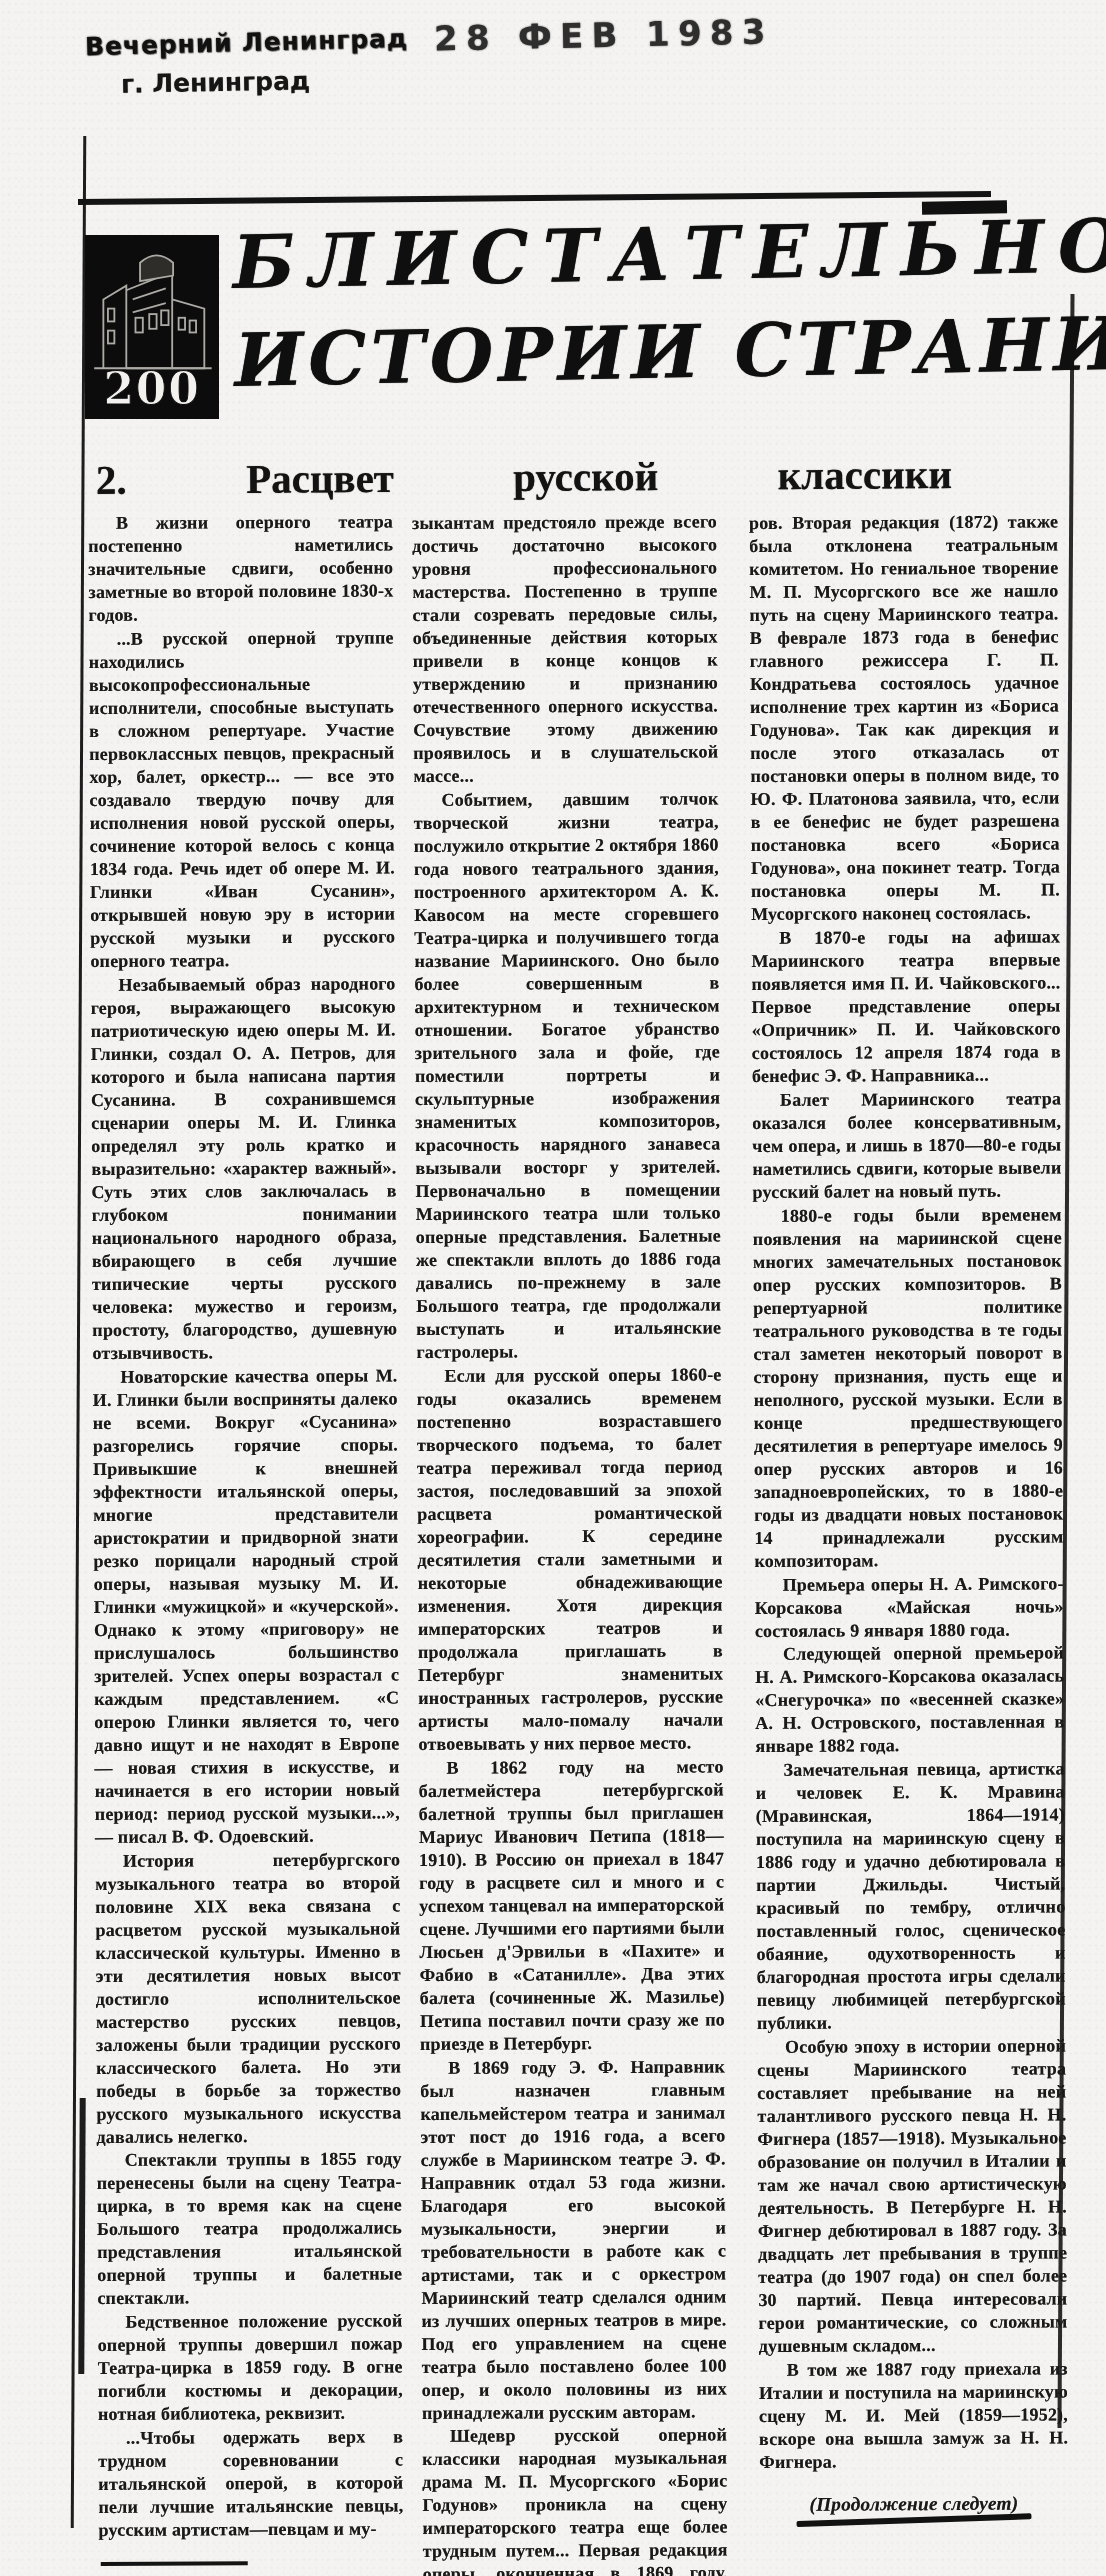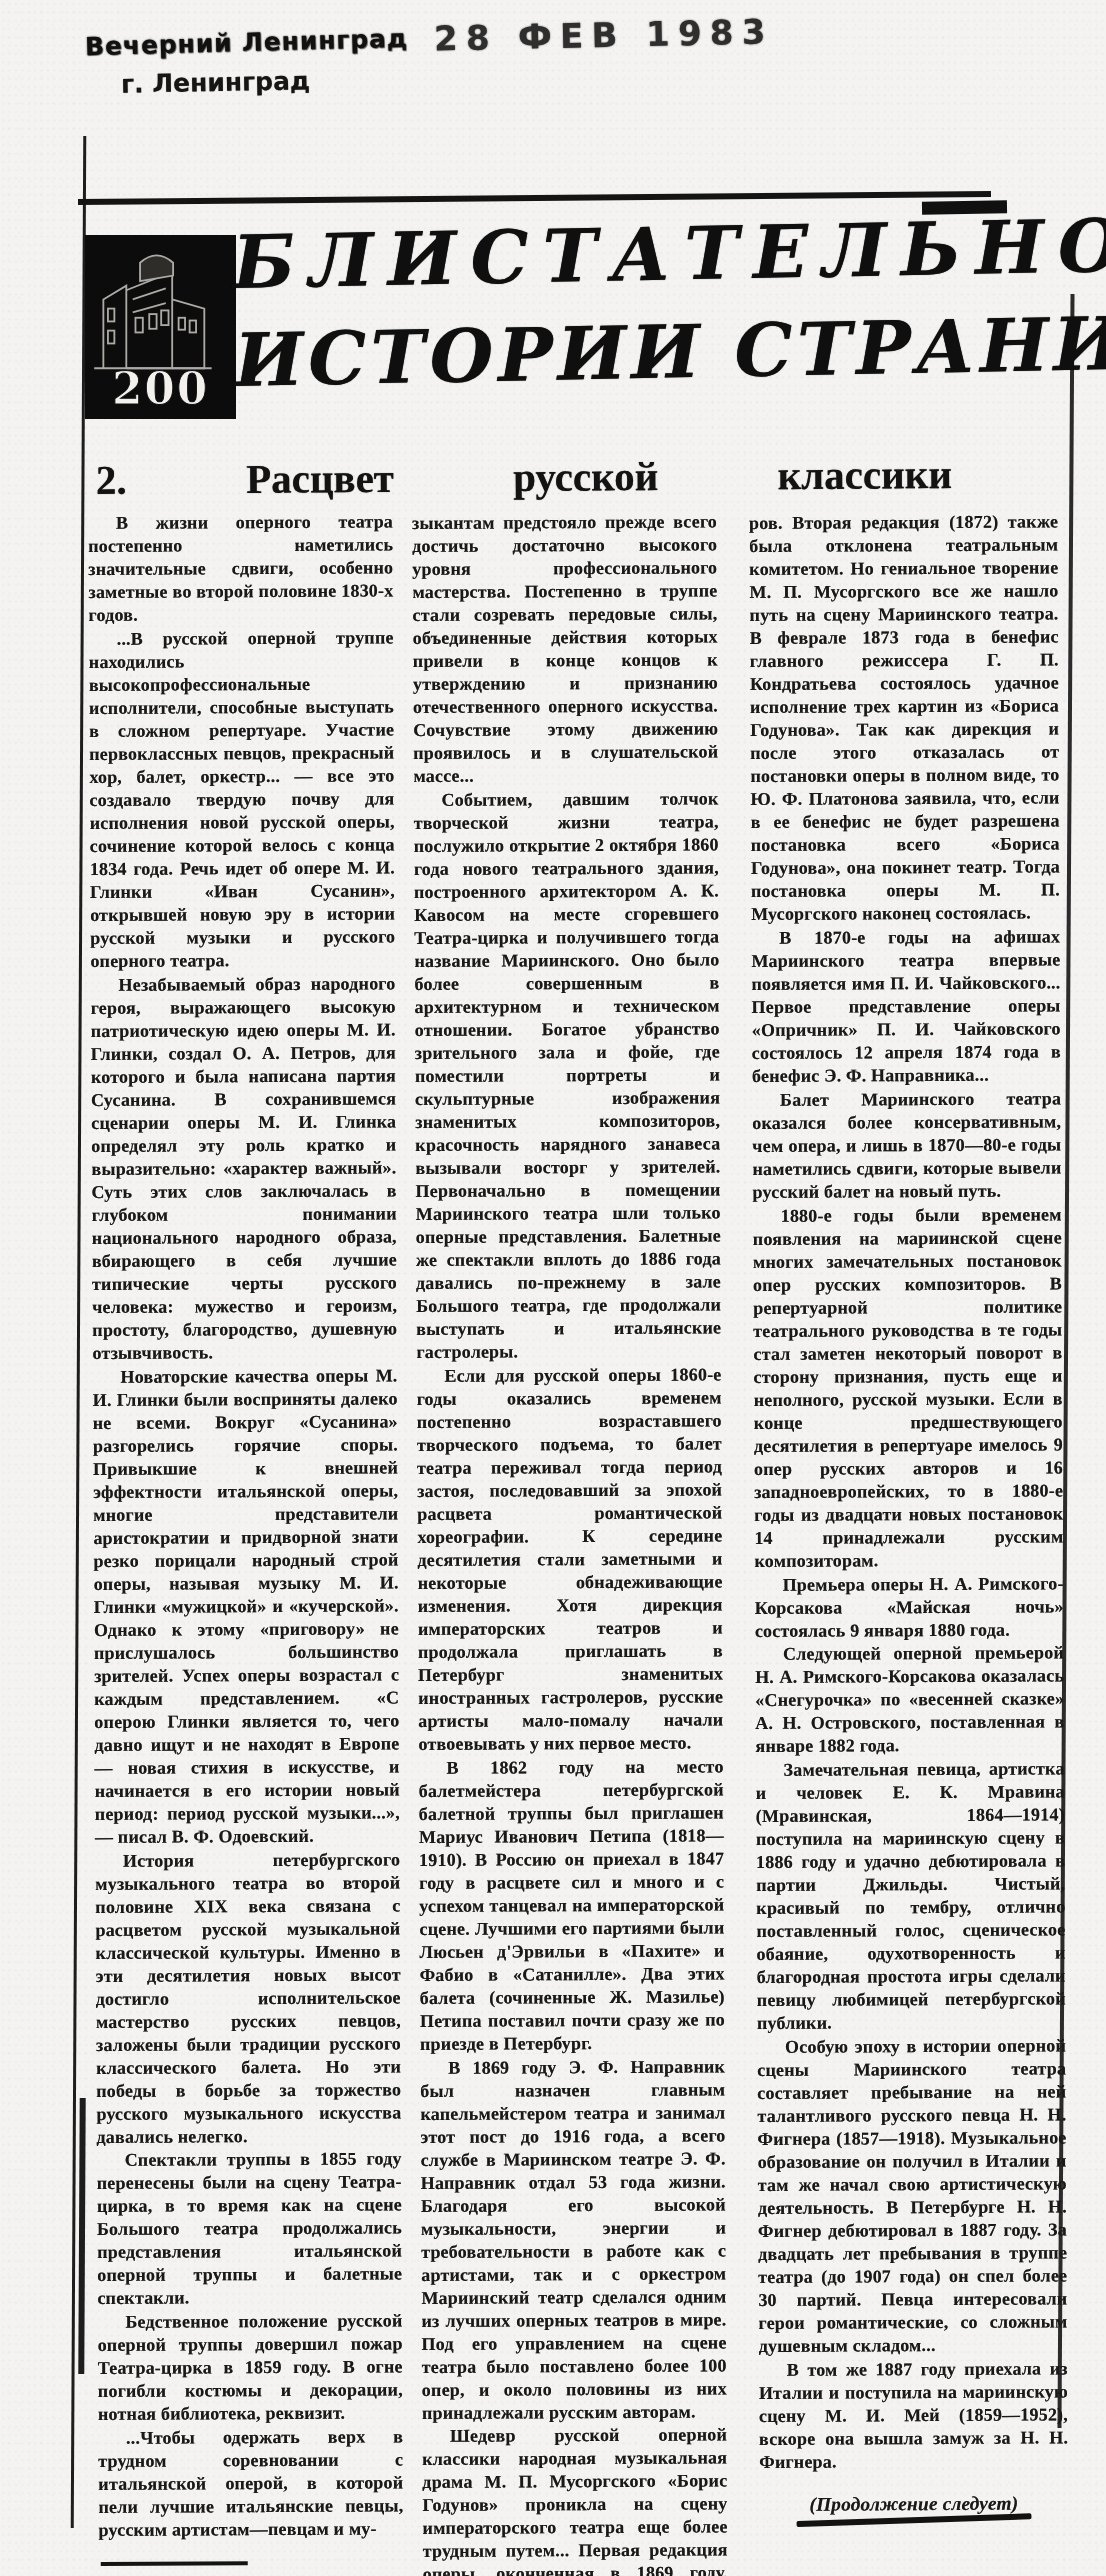--- a/index.html
+++ b/index.html
@@ -43,21 +43,21 @@
     font-weight:bold;font-size:34px;letter-spacing:8.3px;color:#2e2e2e;
     transform:rotate(-1.2deg);
     text-shadow:0 0 1.8px rgba(40,40,40,0.8);
   }
 
   .top-rule{position:absolute;left:78px;top:195px;width:913px;height:6.4px;background:#141414;transform:rotate(-0.5deg);}
   .top-rule-blob{position:absolute;left:922px;top:201px;width:85px;height:13px;background:#101010;transform:rotate(-1deg);}
 
   
   .logo{
-    position:absolute;left:85px;top:235px;width:151px;height:184px;
+    position:absolute;left:85px;top:235px;width:134px;height:184px;
     background:#0c0c0c;overflow:hidden;
   }
   .logo svg{display:block;}
   .logo-number{
     position:absolute;left:0;right:0;bottom:5.5px;text-align:center;
     font-family:"DejaVu Serif",serif;font-weight:bold;
     font-size:44px;color:#f2f1ee;letter-spacing:1.8px;
     -webkit-text-stroke:0.9px #0c0c0c;
   }
   .title{

